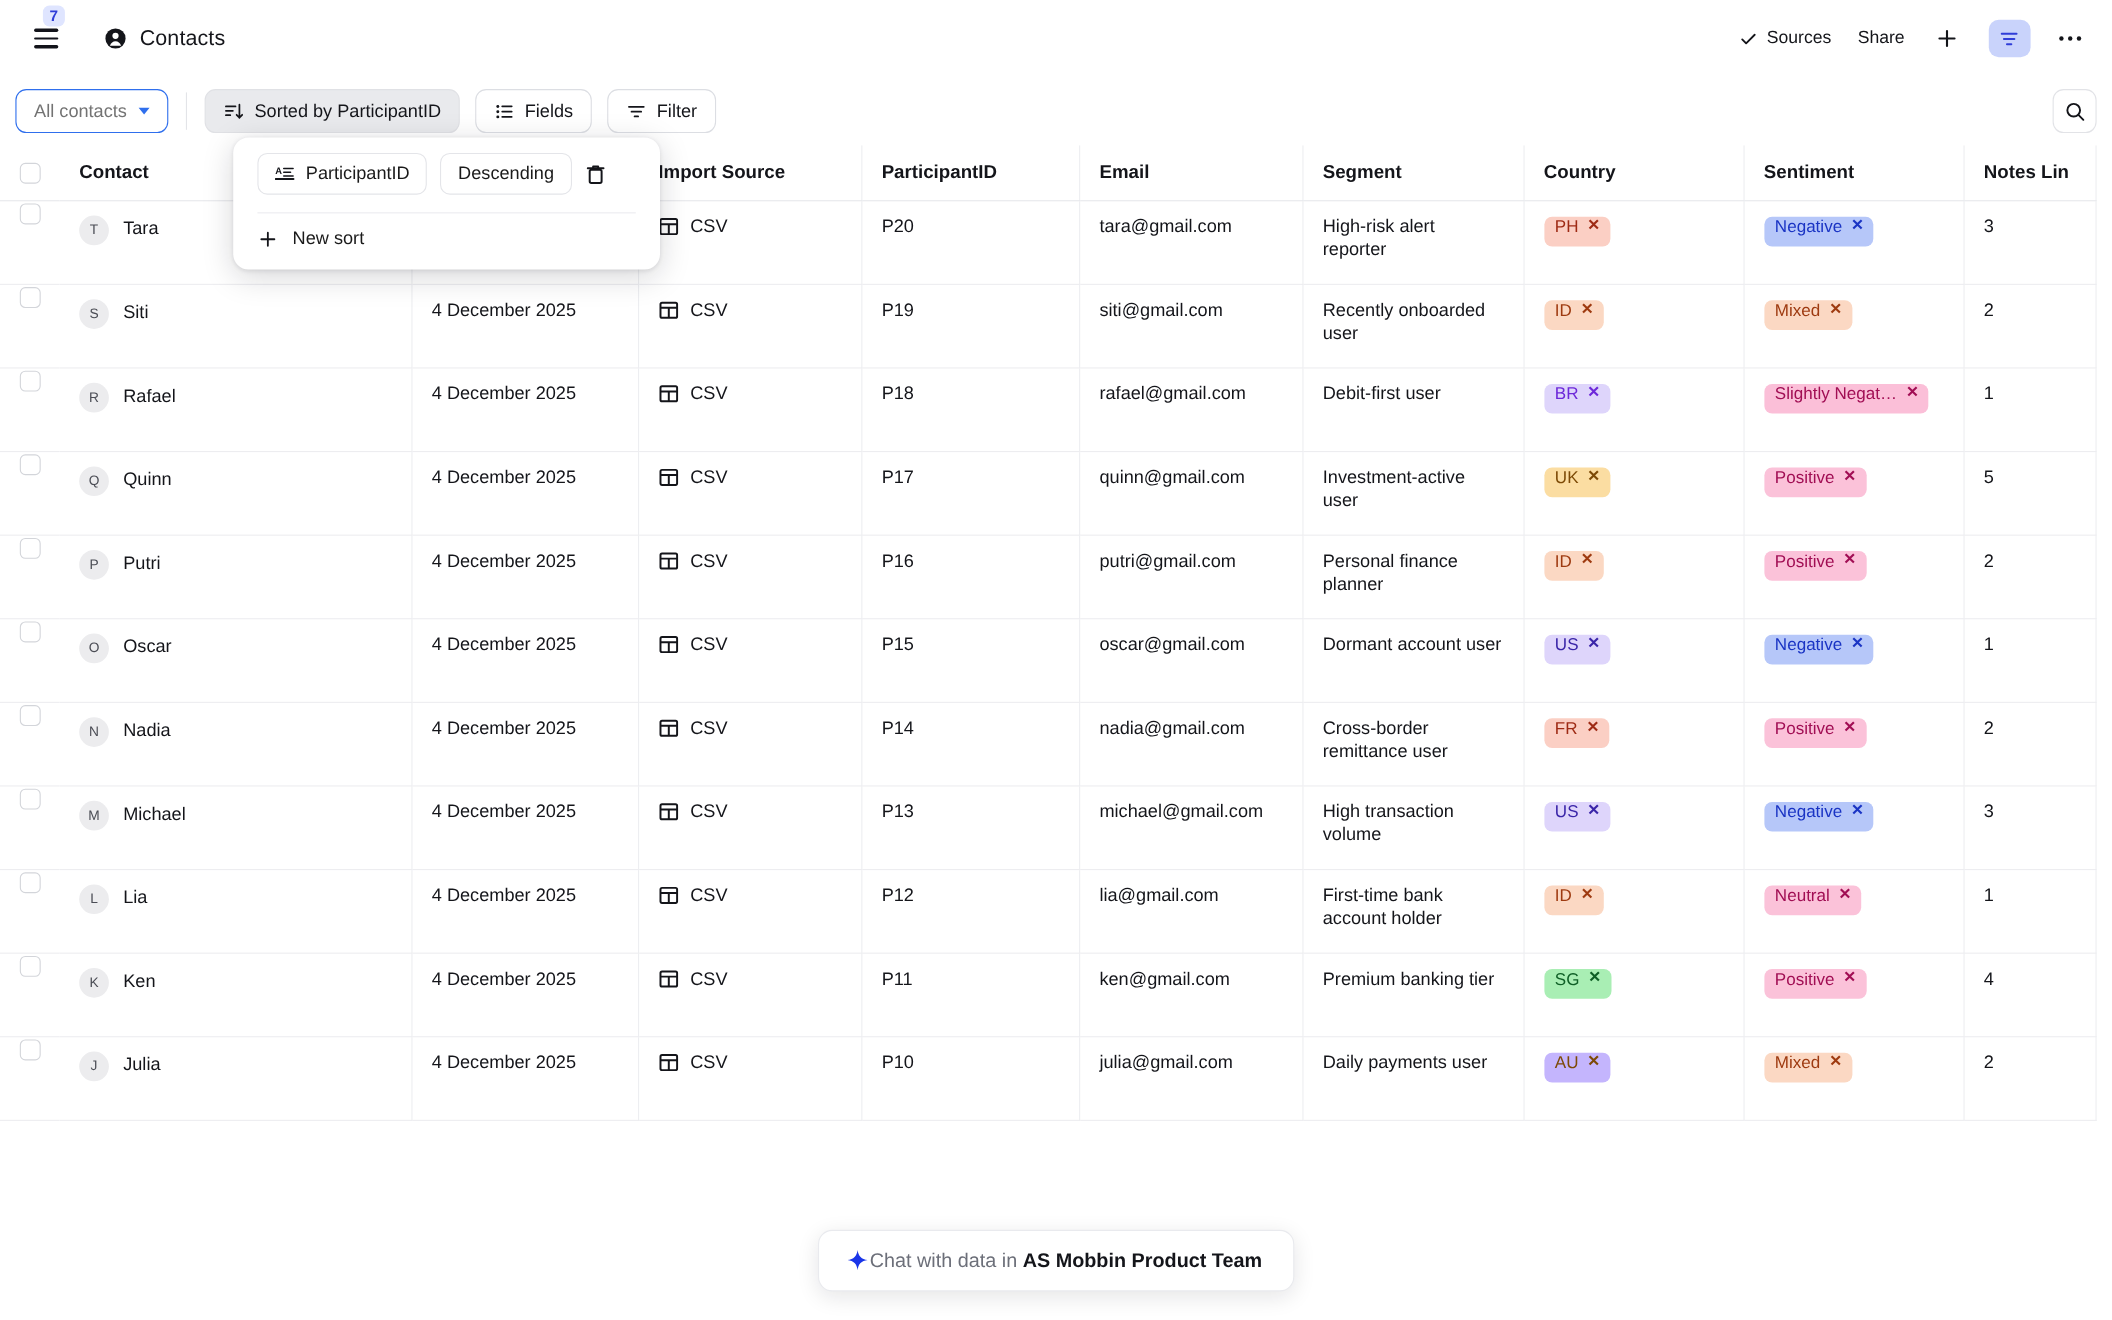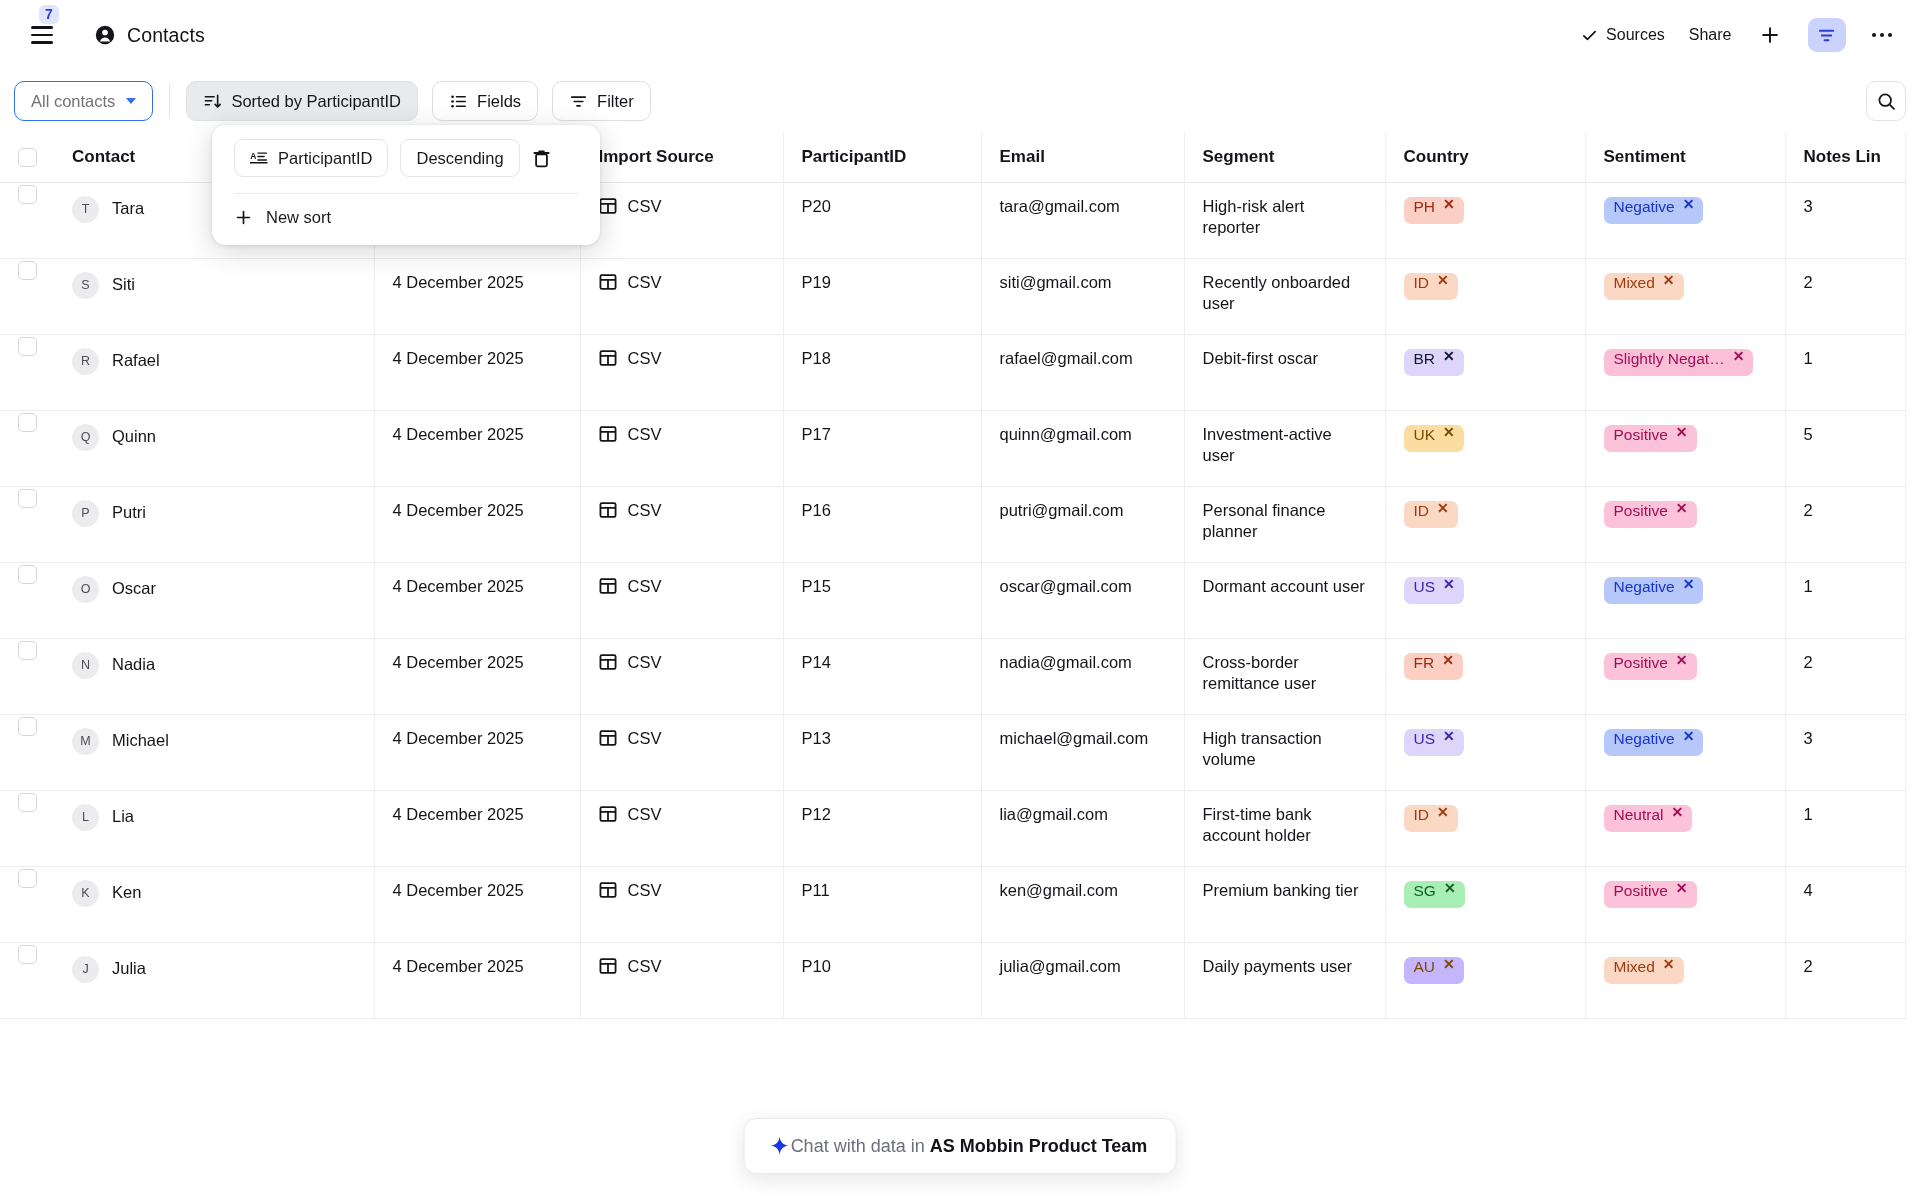--- a/index.html
+++ b/index.html
@@ -353,22 +353,22 @@
               <div class="src-cell">
                 <svg class="grid-icon" viewBox="0 0 20 20">
                   <rect x="1.6" y="2.4" width="16.8" height="15.2" rx="1.6" stroke="#14151a" stroke-width="2" fill="none"></rect>
                   <path d="M1.6 7.6h16.8M10 7.6v10" stroke="#14151a" stroke-width="2"></path>
                 </svg>
                 <span>CSV</span>
               </div>
             </td>
             <td>P18</td>
             <td>rafael@gmail.com</td>
-            <td>Debit-first oscar</td>
-            <td><span class="tag" style="background:#ded5fb;color:#0f172a">
+            <td>Debit-first user</td>
+            <td><span class="tag" style="background:#ded5fb;color:#6d28d9">
                 <span>BR</span>
                 <span class="x">✕</span>
               </span></td>
             <td><span class="tag" style="background:#fbbfd8;color:#a10e54">
                 <span>Slightly Negat…</span>
                 <span class="x">✕</span>
               </span></td>
             <td>1</td>
           </tr>
           <tr>

